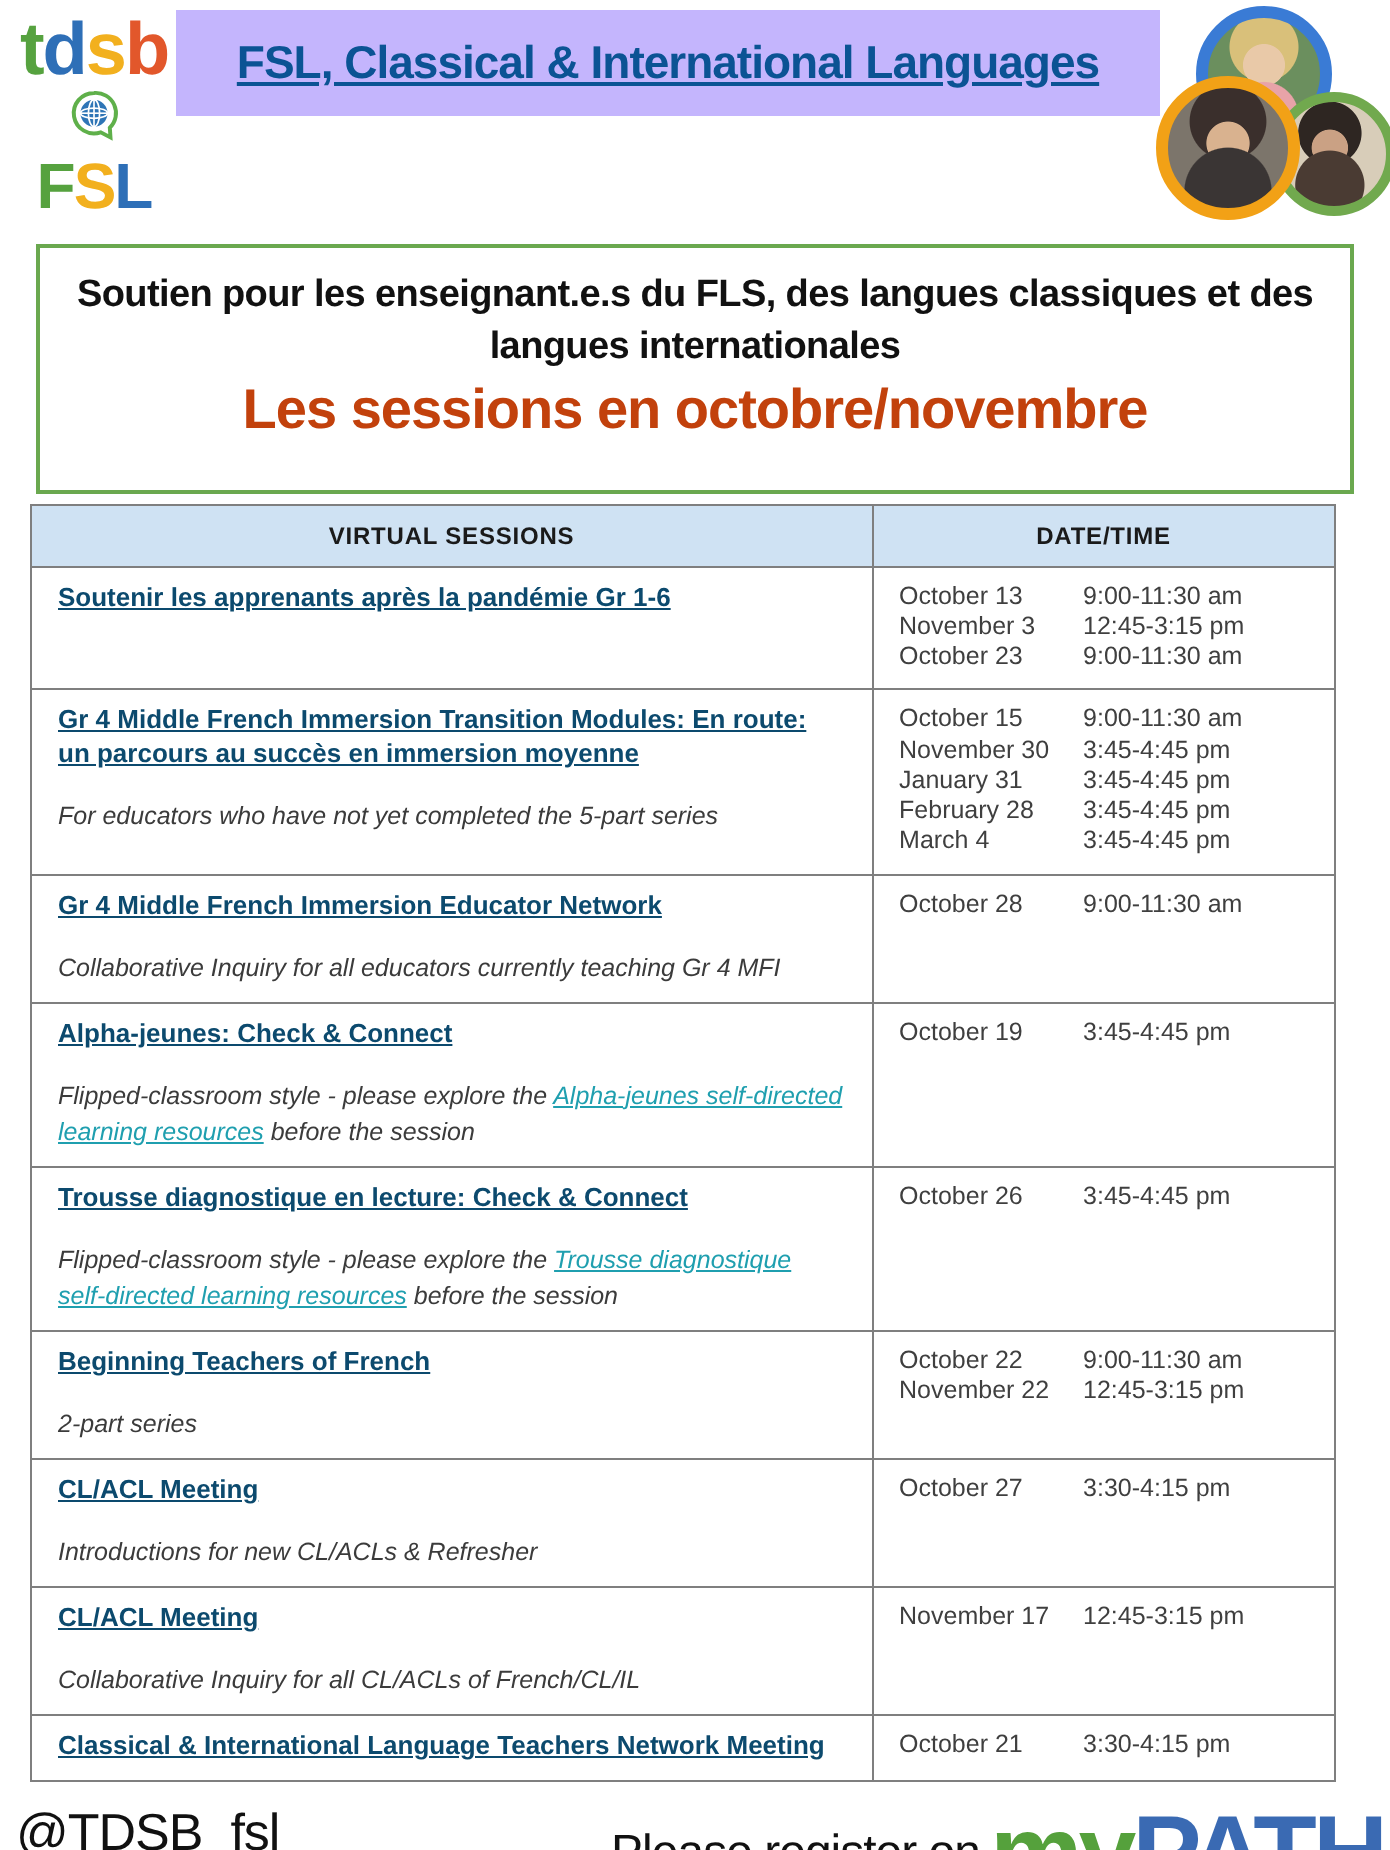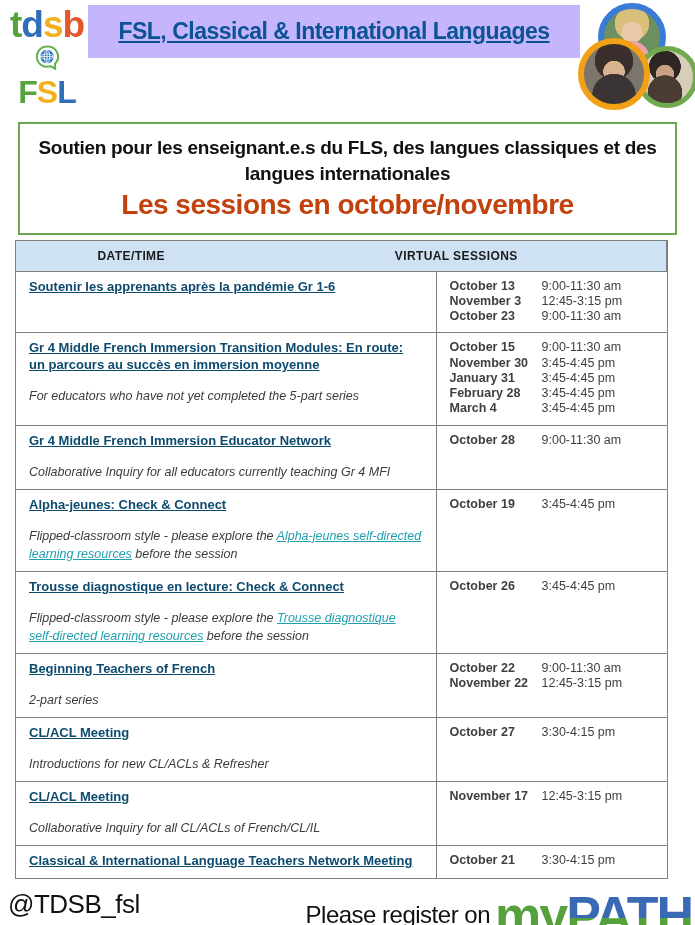--- a/index.html
+++ b/index.html
@@ -46,21 +46,21 @@
     background:
       radial-gradient(circle at 50% 86%, #3a3534 0 36%, rgba(0,0,0,0) 37%),
       radial-gradient(circle at 50% 46%, #d9b28f 0 24%, rgba(0,0,0,0) 25%),
       radial-gradient(circle at 50% 28%, #3a2f2c 0 36%, rgba(0,0,0,0) 37%),
       radial-gradient(circle at 50% 50%, #7c756b 0 100%);
   }
 
   
   .title-box {
     margin:4px 18px 0 18px; border:2px solid #6aa84f; text-align:center;
-    padding:11px 10px 9px 10px;
+    padding:11px 10px 21px 10px;
   }
   .title-box .black-line {
     color:#111; font-weight:bold; font-size:19px; line-height:1.35; letter-spacing:-0.3px;
   }
   .title-box .orange-line {
     color:#c2410c; font-weight:bold; font-size:28px; line-height:1.3; letter-spacing:-0.5px;
     margin-top:1px;
   }
 
   
@@ -78,21 +78,21 @@
   .col-session { flex:0 0 64.6%; border-right:1px solid #7f7f7f; }
   .col-date { flex:1; }
   .cell { padding:7px 13px 8px 13px; }
   .session-link {
     color:#0c4a6e; font-weight:bold; text-decoration:underline;
     font-size:13px; line-height:1.3; display:inline;
   }
   .desc { margin-top:13px; font-style:italic; color:#3b3b3b; line-height:1.45; }
   .inline-link { color:#1f9faf; text-decoration:underline; font-style:italic; }
   .date-line { line-height:1.22; white-space:nowrap; color:#3f3f3f; }
-  .date-line .d { display:inline-block; width:92px;font-weight:bold; }
+  .date-line .d { display:inline-block; width:92px; }
 
   
   .footer { position:relative; height:92px; margin-top:8px; }
   .handle { position:absolute; left:8px; top:2px; font-size:26px; color:#111; letter-spacing:-0.5px; }
   .hashtag-row { position:absolute; left:8px; top:36px; display:flex; align-items:center; gap:7px; }
   .hashtag { font-size:26px; color:#111; letter-spacing:-0.5px; }
   .register-row { position:absolute; right:3px; top:2px; display:flex; align-items:center; }
   .register-text { font-size:24px; color:#111; letter-spacing:-0.5px; margin-right:5px; }
   .mypath { font-weight:800; font-size:52px; line-height:1; letter-spacing:-2px; }
   .mypath .my { color:#55a13c; font-weight:700; }
@@ -130,22 +130,22 @@
   <div class="photo orange"></div>
 </div>
 
 <div class="title-box">
   <div class="black-line">Soutien pour les enseignant.e.s du FLS, des langues classiques et des langues internationales</div>
   <div class="orange-line">Les sessions en octobre/novembre</div>
 </div>
 
 <div class="sessions-table">
   <div class="t-head">
+    <div class="hcell col-session">VIRTUAL SESSIONS</div>
     <div class="hcell col-date">DATE/TIME</div>
-    <div class="hcell col-session">VIRTUAL SESSIONS</div>
   </div>
   <div>
   <div class="t-row">
     <div class="cell col-session">
       <a class="session-link" href="#">Soutenir les apprenants après la pandémie Gr 1-6</a>
     </div>
     <div class="cell col-date dates">
           <div class="date-line"><span class="d">October 13</span><span class="t">9:00-11:30 am</span></div>
           <div class="date-line"><span class="d">November 3</span><span class="t">12:45-3:15 pm</span></div>
           <div class="date-line"><span class="d">October 23</span><span class="t">9:00-11:30 am</span></div>

